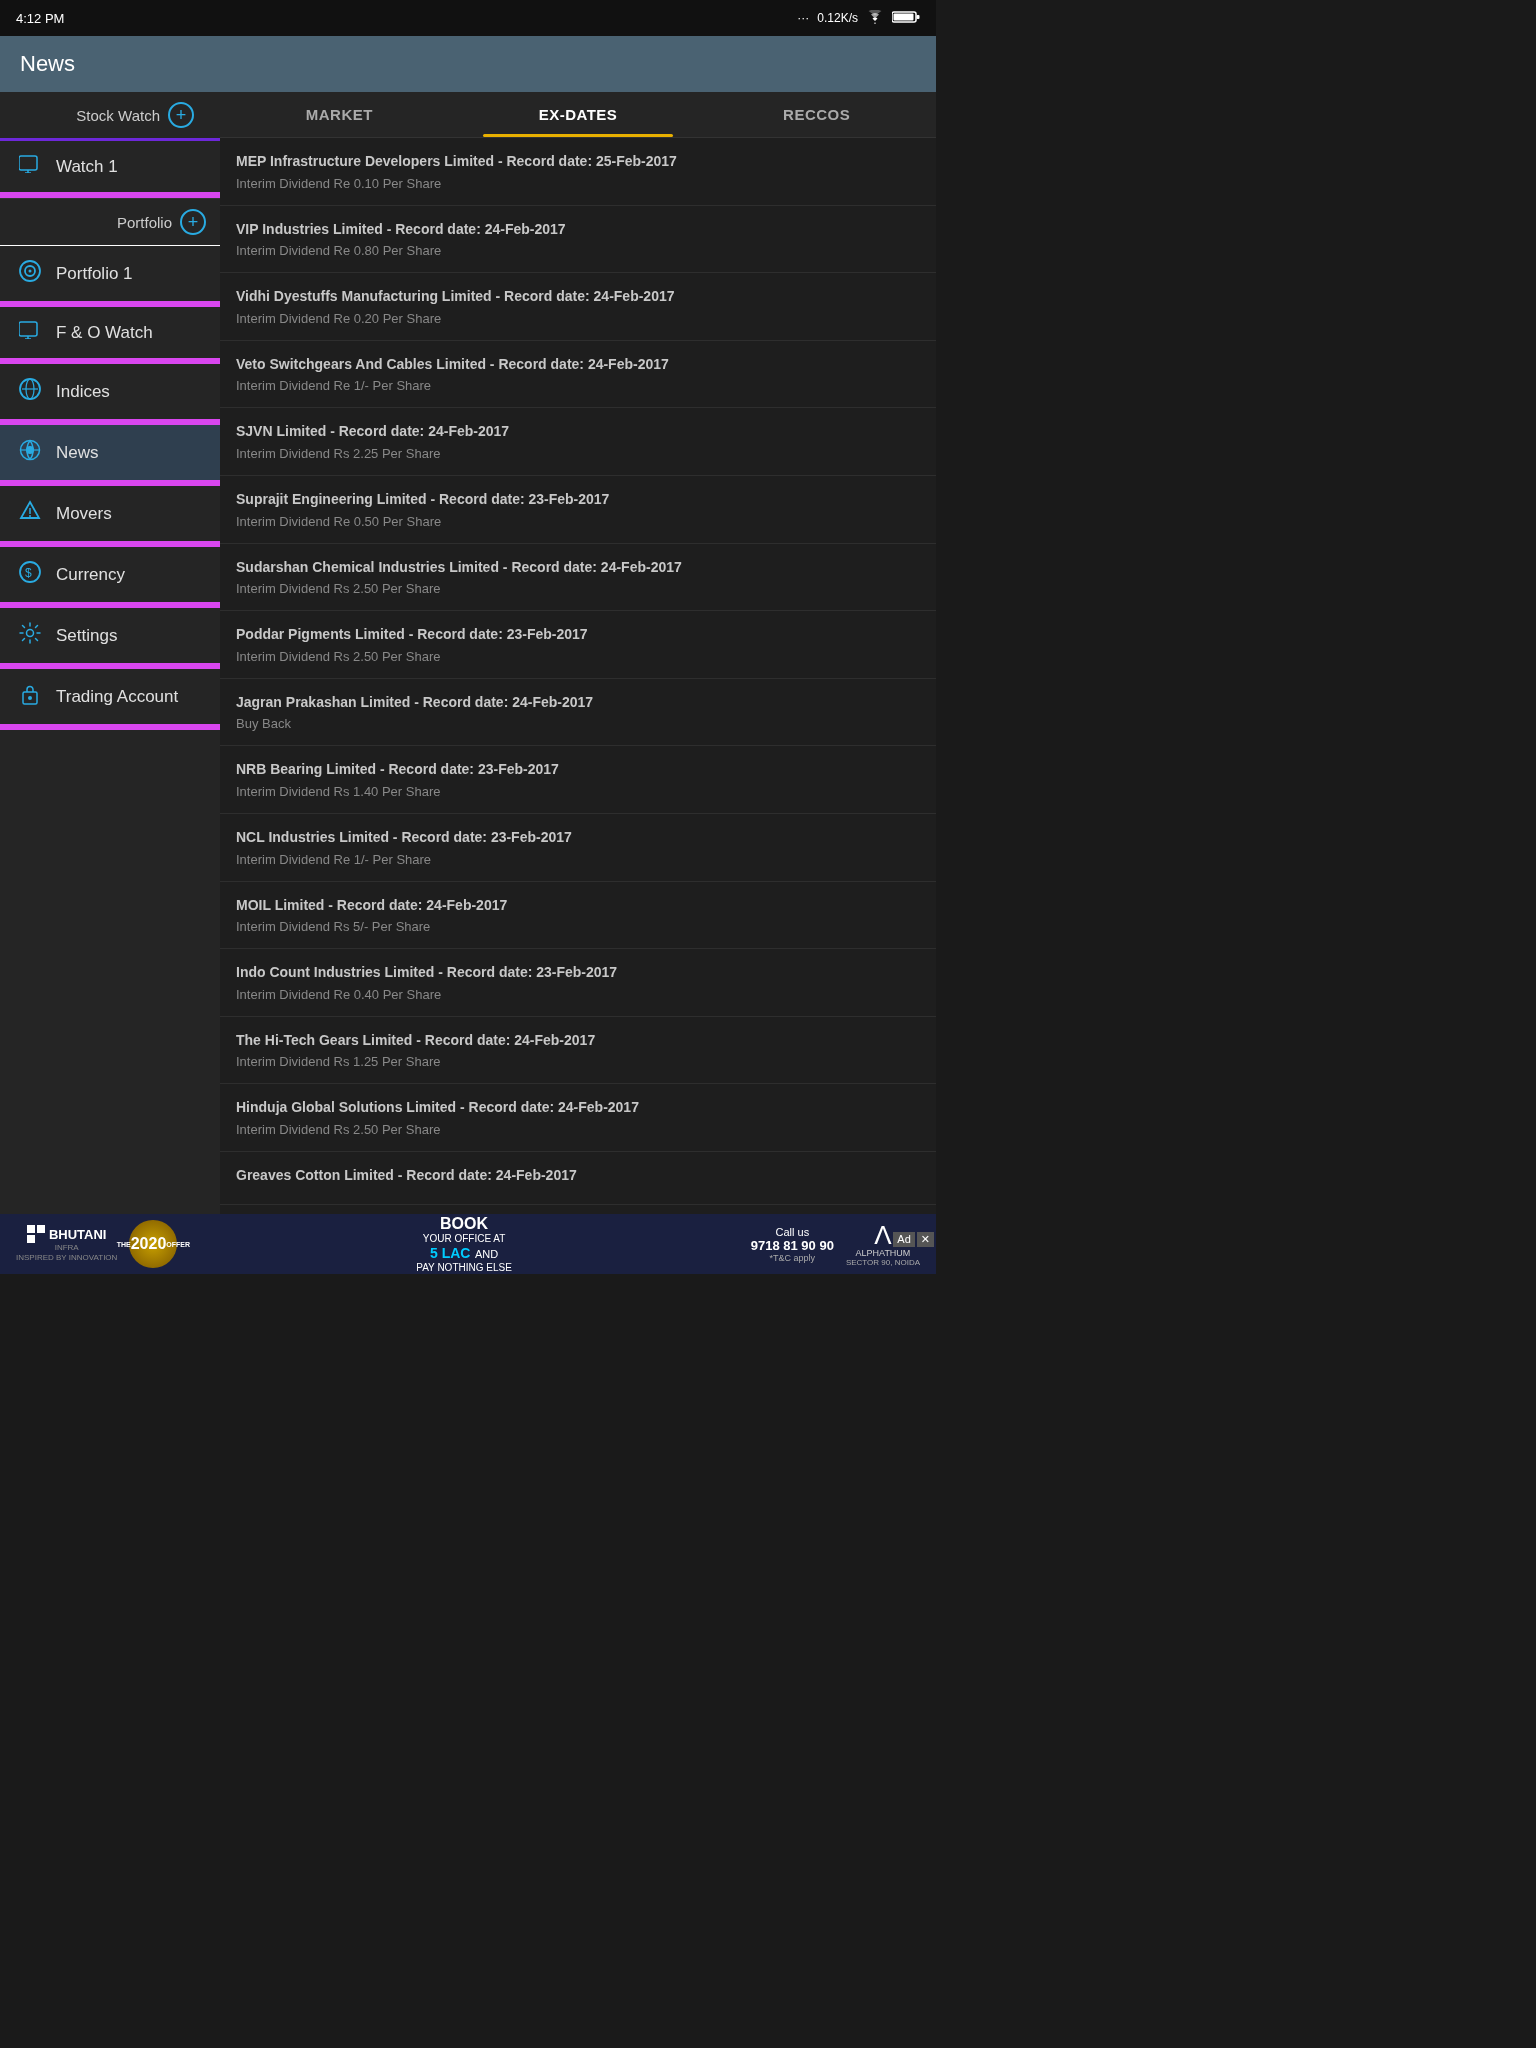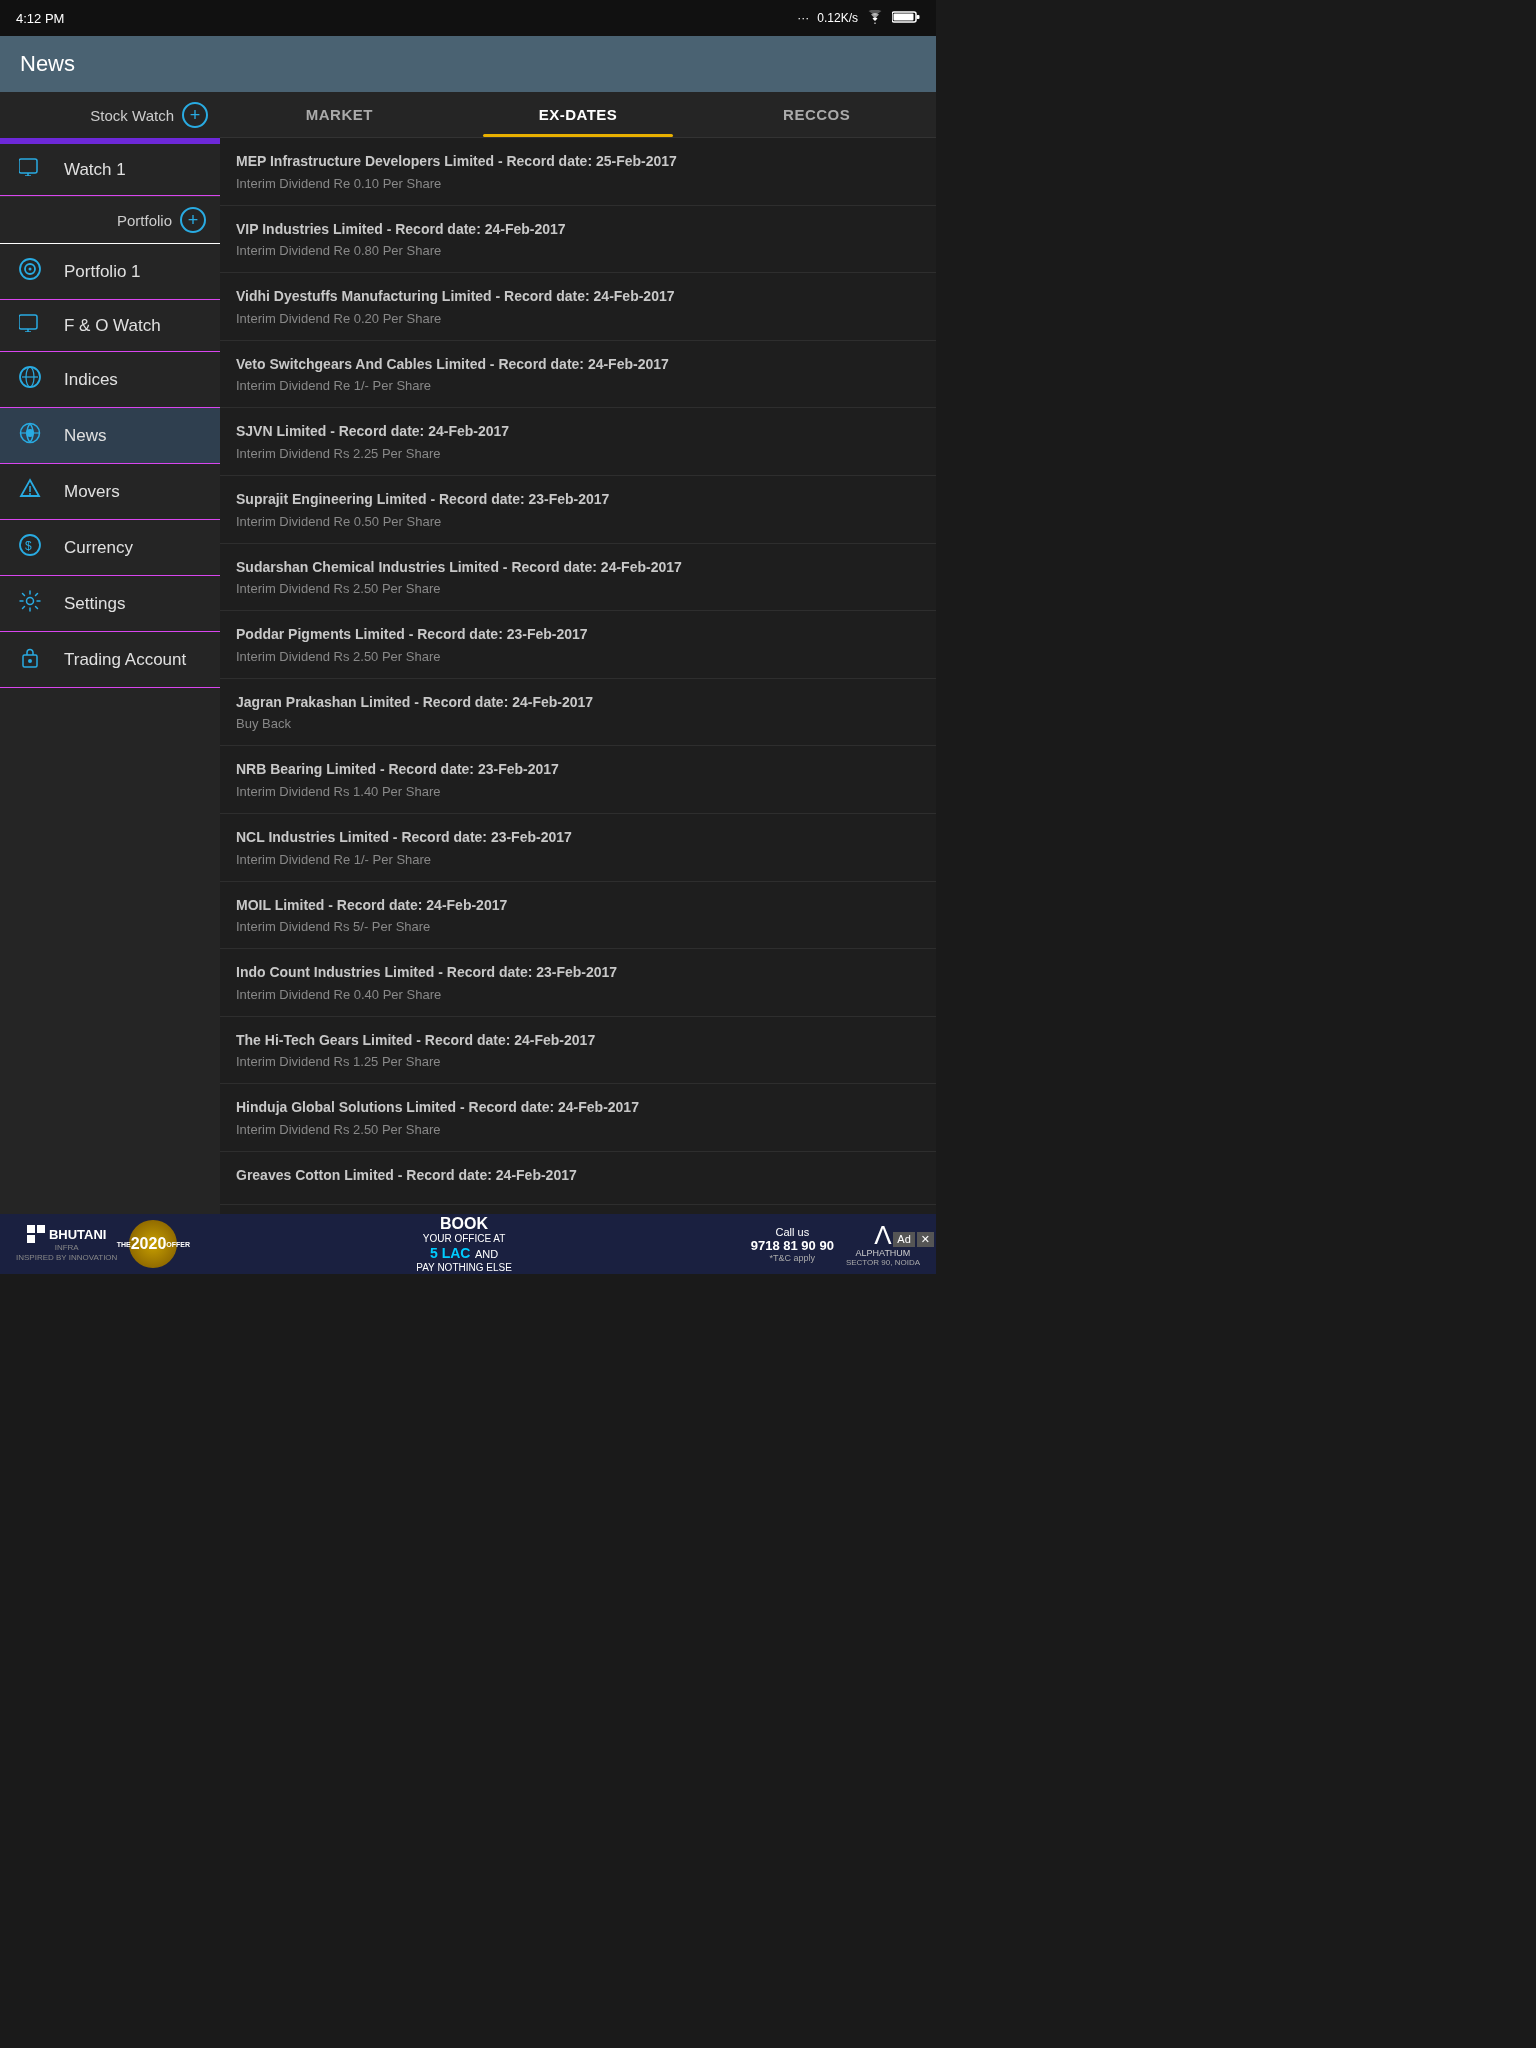--- a/index.html
+++ b/index.html
@@ -56,22 +56,22 @@
       background: #252525;
       flex-shrink: 0;
       display: flex;
       flex-direction: column;
     }
 
     .sidebar-section-header {
       display: flex;
       align-items: center;
       justify-content: flex-end;
-      padding: 10px 12px;
-      border-bottom: 6px solid #6d28d9;
+      padding: 10px 26px;
+      border-bottom: 3px solid #6d28d9;
     }
     .sidebar-section-label {
       color: #ccc;
       font-size: 15px;
       flex: 1;
       text-align: right;
       padding-right: 8px;
     }
     .add-btn {
       width: 26px;
@@ -86,22 +86,22 @@
       justify-content: center;
       cursor: pointer;
       line-height: 1;
     }
 
     .sidebar-item {
       display: flex;
       align-items: center;
       padding: 14px 16px;
       cursor: pointer;
-      border-bottom: 1px solid #d946ef;
-      gap: 20px;
+      border-bottom: 6px solid #d946ef;
+      gap: 12px;
     }
     .sidebar-item.active {
       background: #2f3f4f;
     }
     .sidebar-item-icon {
       color: #29abe2;
       font-size: 20px;
       width: 28px;
       text-align: center;
     }

